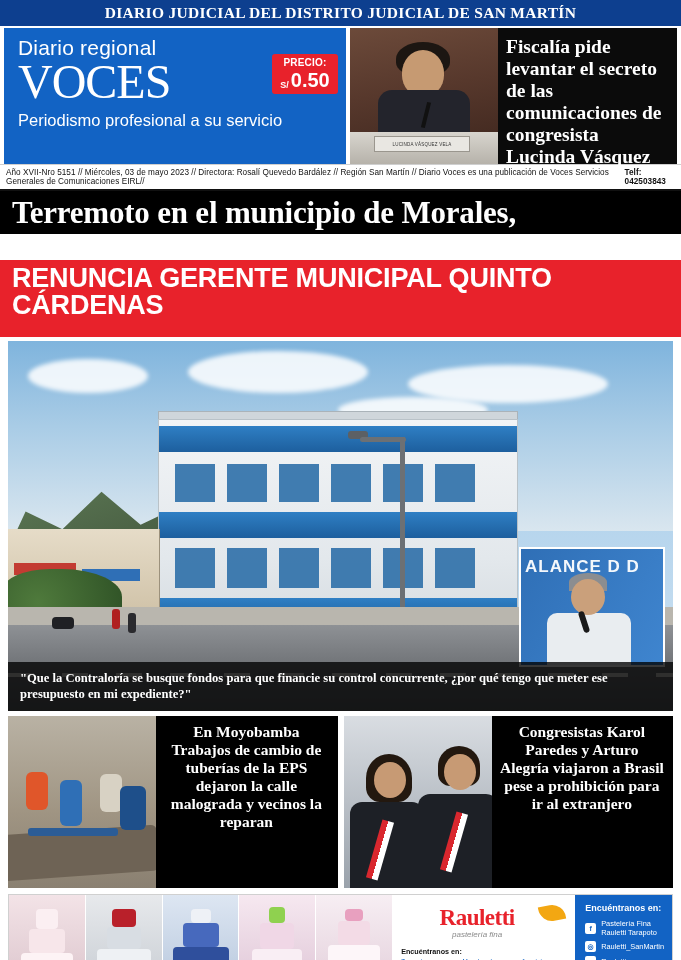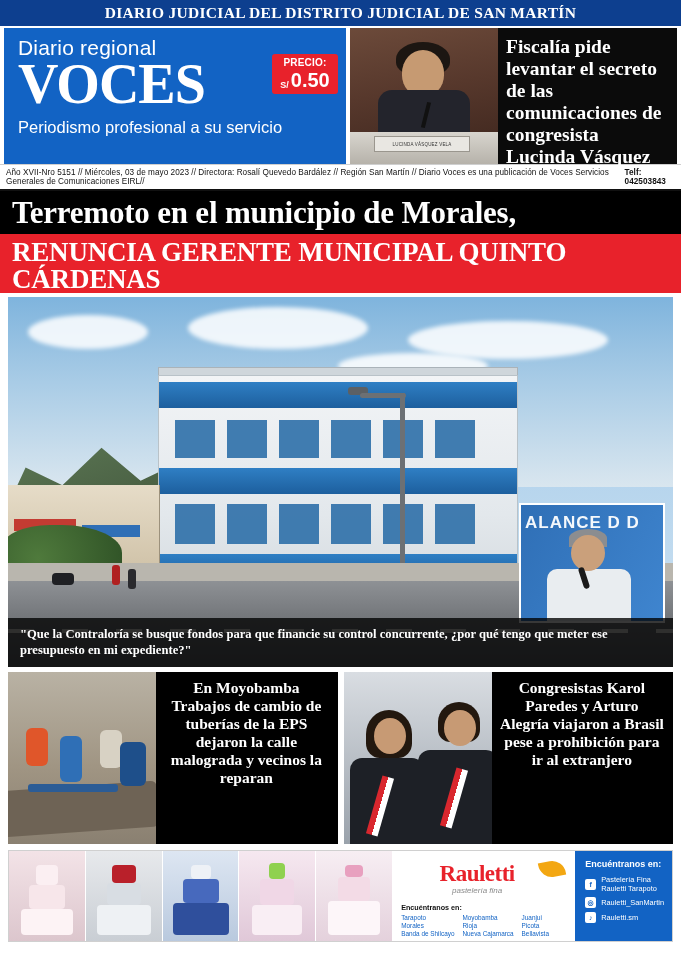--- a/index.html
+++ b/index.html
@@ -40,22 +40,22 @@
     position: relative;
     padding: 6px 10px 4px 14px;
   }
   .brand-sub1 {
     font-size: 21px;
     font-weight: normal;
     letter-spacing: 0.2px;
     margin-top: 2px;
   }
   .brand-title {
-    font-size: 56px;
-    font-weight: bold;
+    font-size: 48px;
+    font-weight: normal;
     line-height: 0.82;
     letter-spacing: -1px;
     margin-top: 2px;
     font-family: "Liberation Serif", serif;
   }
   .brand-tag {
     font-size: 16.5px;
     margin-top: 10px;
     font-weight: normal;
   }
@@ -152,24 +152,25 @@
     font-size: 31px;
     padding: 6px 8px 6px 12px;
     line-height: 1.0;
     letter-spacing: -0.2px;
   }
   .headline-red {
     background: #e8222b;
     color: #fff;
     font-weight: bold;
     font-size: 27px;
-    padding: 5px 8px 0 12px;
+    padding: 5px 8px 18px 12px;
     letter-spacing: -0.2px;
     line-height: 1.0;
-    font-family: Liberation Serif, serif;
+    font-family: Liberation Sans, sans-serif;
+    margin-top: 26px;
   }
 
   
   .main-photo {
     position: relative;
     margin: 4px 8px 0 8px;
     height: 370px;
     overflow: hidden;
     background: linear-gradient(#9ec7e8, #cfe3f2);
   }

